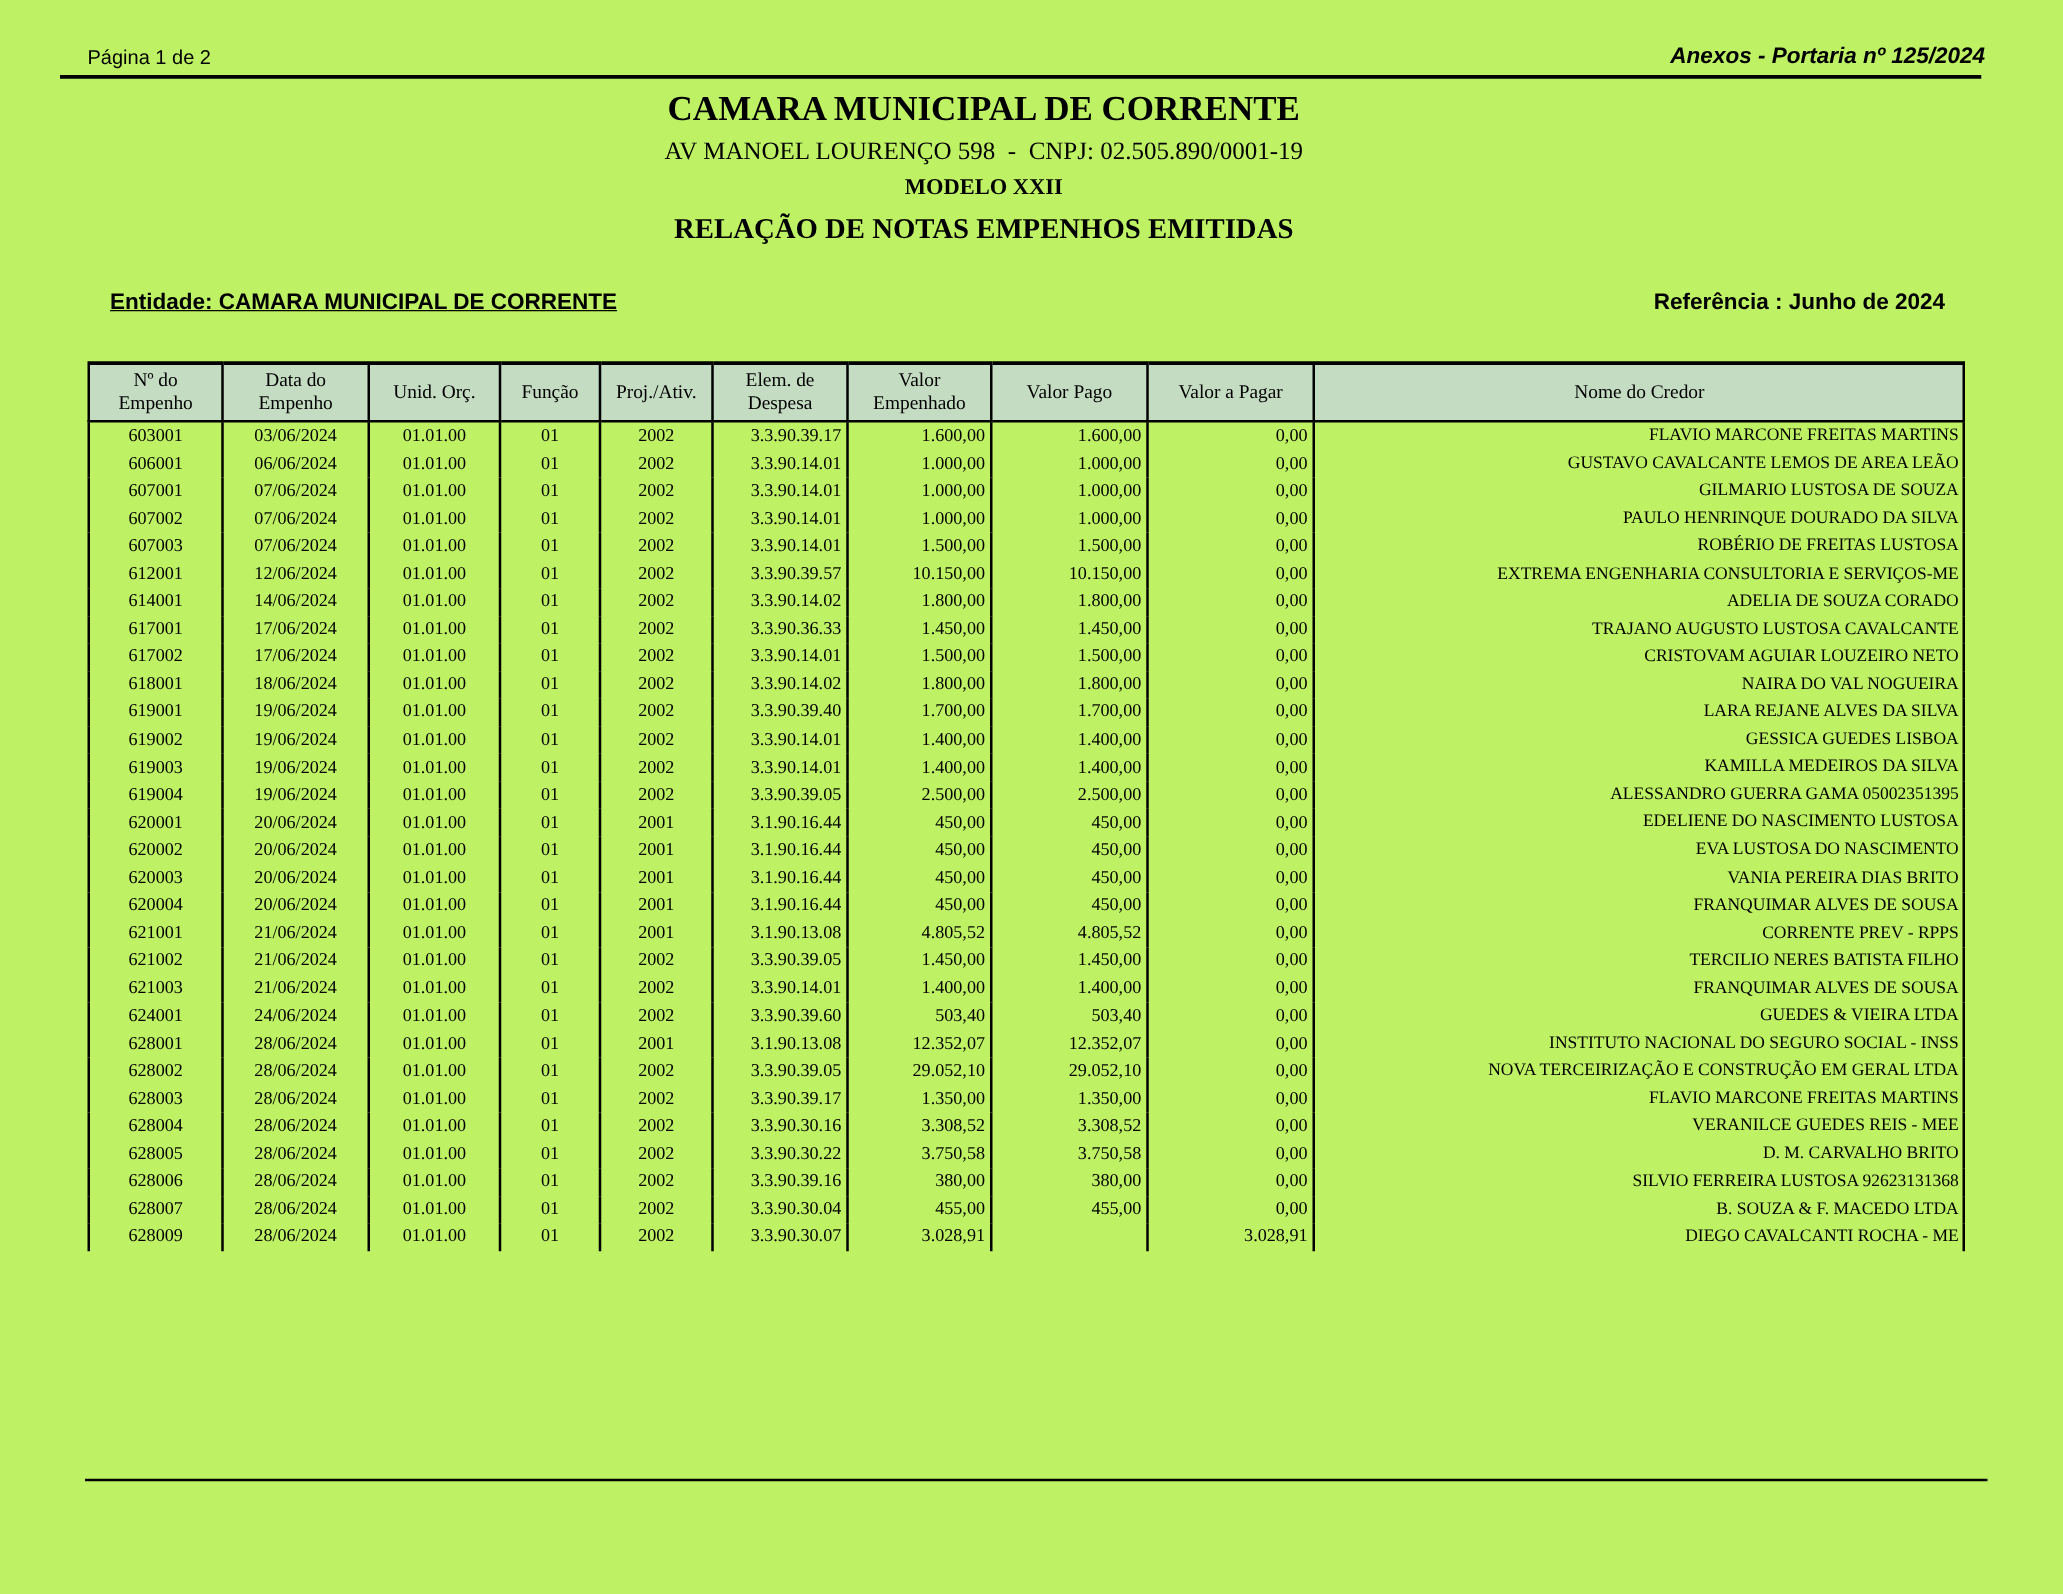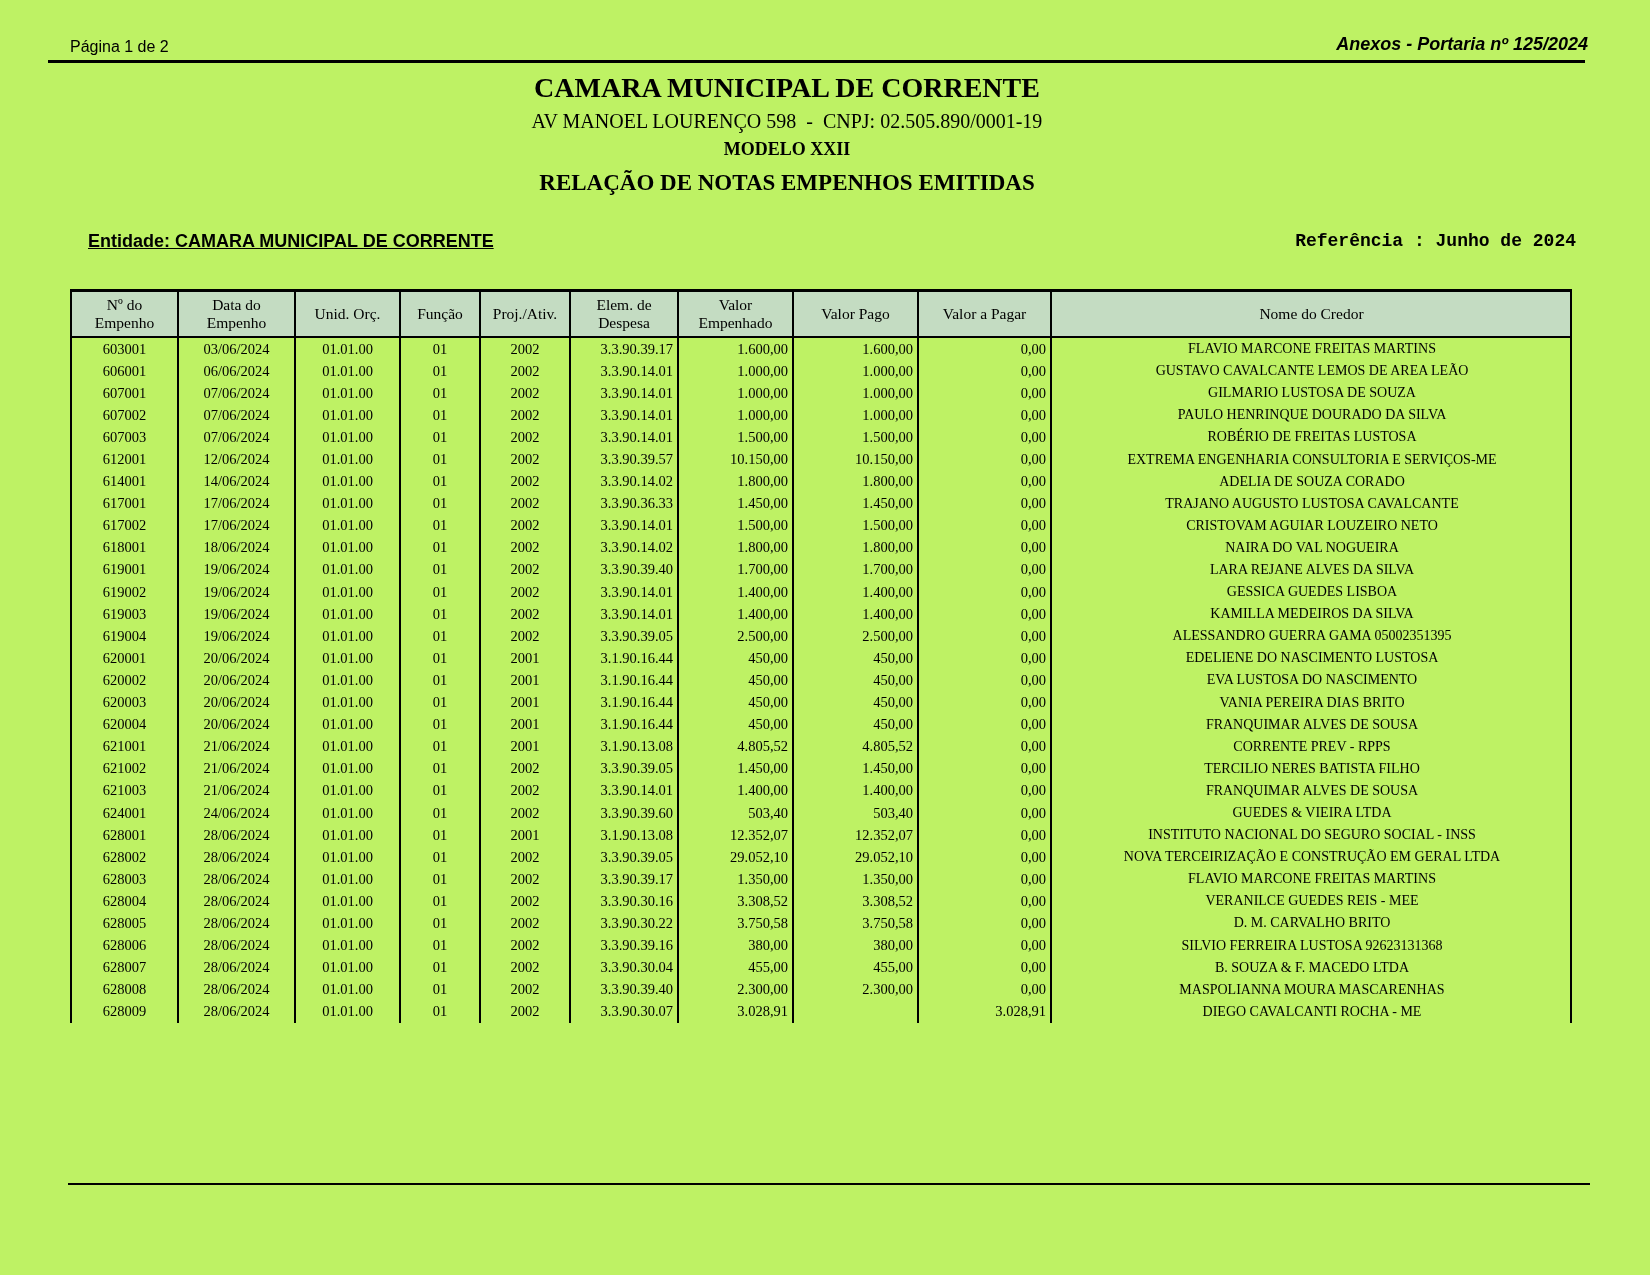--- a/index.html
+++ b/index.html
@@ -23,40 +23,40 @@
   .titles { position:absolute; left:0; top:0; width:1574px; text-align:center; }
   .title-org    { position:absolute; top:72px;  width:100%; font-size:28px; font-weight:bold; }
   .title-addr   { position:absolute; top:110px; width:100%; font-size:20px; white-space:pre; }
   .title-model  { position:absolute; top:139px; width:100%; font-size:18px; font-weight:bold; }
   .title-report { position:absolute; top:170px; width:100%; font-size:23px; font-weight:bold; }
   .entity-left {
     position:absolute; left:88px; top:231px;
     font-family:"Liberation Sans", sans-serif; font-size:18px; font-weight:bold;text-decoration:underline;
   }
   .entity-right {
-    position:absolute; right:74px; top:231px;
-    font-family:Liberation Mono, monospace; font-size:18px; font-weight:bold;
+    position:absolute; right:94px; top:231px;
+    font-family:Liberation Sans, sans-serif; font-size:18px; font-weight:bold;
   }
   .report-table-wrap { position:absolute; left:70px; top:289px; width:1502px; }
   table { border-collapse:collapse; table-layout:fixed; width:100%; }
   thead th {
     background:var(--header-bg,#c4dcc2);
     border:2px solid #000; border-top:3px solid #000;
     height:44px; vertical-align:middle;
     font-size:15.5px; font-weight:normal; padding:0 4px; text-align:center;
   }
   thead th.c9 { text-align:center; padding-left:5px; }
   tbody td {
     border-left:2px solid #000; border-right:2px solid #000;
     height:22.1px; font-size:14.5px; padding:0 3px;
     white-space:nowrap; overflow:hidden; vertical-align:middle;
   }
   td.c0, td.c1, td.c2, td.c3, td.c4 { text-align:center; }
   td.c5, td.c6, td.c7, td.c8 { text-align:right; padding-right:4px; }
-  td.c9 { text-align:center; padding-left:5px; font-size:14px; }
+  td.c9 { text-align:right; padding-left:5px; font-size:14px; }
   .bottom-rule {
     position:absolute; left:68px; top:1183px; width:1522px; height:0;
     border-top:2px solid #000;
   }
 </style>
 </head>
 <body>
 
 <div class="page">
 
@@ -445,32 +445,20 @@
             <td class="c2">01.01.00</td>
             <td class="c3">01</td>
             <td class="c4">2002</td>
             <td class="c5">3.3.90.30.04</td>
             <td class="c6">455,00</td>
             <td class="c7">455,00</td>
             <td class="c8">0,00</td>
             <td class="c9">B. SOUZA &amp; F. MACEDO LTDA</td>
           </tr>
           <tr>
-            <td class="c0">628008</td>
-            <td class="c1">28/06/2024</td>
-            <td class="c2">01.01.00</td>
-            <td class="c3">01</td>
-            <td class="c4">2002</td>
-            <td class="c5">3.3.90.39.40</td>
-            <td class="c6">2.300,00</td>
-            <td class="c7">2.300,00</td>
-            <td class="c8">0,00</td>
-            <td class="c9">MASPOLIANNA MOURA MASCARENHAS</td>
-          </tr>
-          <tr>
             <td class="c0">628009</td>
             <td class="c1">28/06/2024</td>
             <td class="c2">01.01.00</td>
             <td class="c3">01</td>
             <td class="c4">2002</td>
             <td class="c5">3.3.90.30.07</td>
             <td class="c6">3.028,91</td>
             <td class="c7"></td>
             <td class="c8">3.028,91</td>
             <td class="c9">DIEGO CAVALCANTI ROCHA - ME</td>

